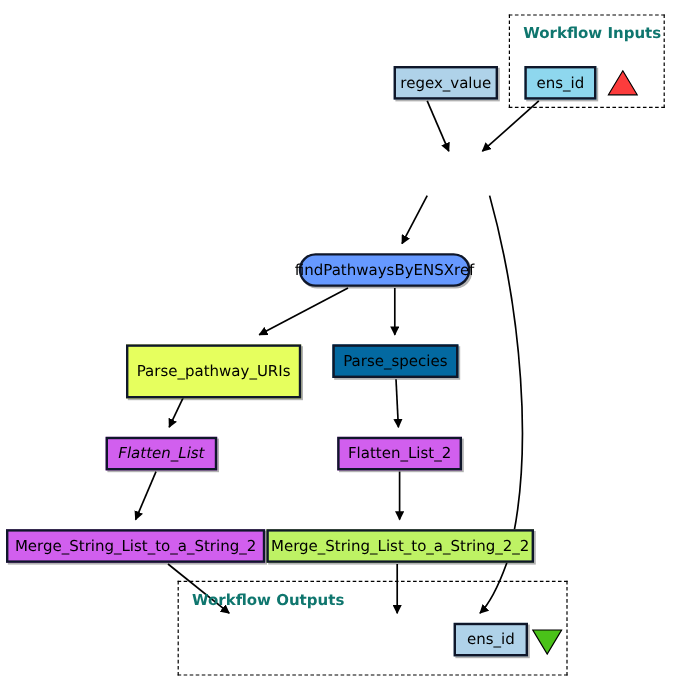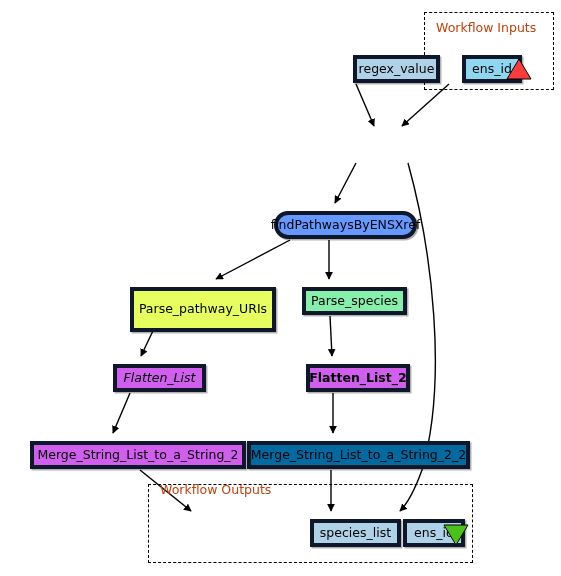--- a/index.html
+++ b/index.html
@@ -31,38 +31,38 @@
   
   .cluster {
     position: absolute;
     border: 1px dashed #000000;
     background: transparent;
     box-sizing: border-box;
   }
   .cluster-label {
     position: absolute;
     font-size: 12.5px;
-    color: #c2410c;
+    color: #0f766e;
     white-space: nowrap;
     line-height: 1;
+    font-weight: bold;
   }
   
   .node {
     position: absolute;
     box-sizing: border-box;
-    border: 4px solid #0f172a;
+    border: 2px solid #0f172a;
     display: flex;
     align-items: center;
     justify-content: center;
     font-size: 12.5px;
     color: #000000;
     white-space: nowrap;
     line-height: 1;
     box-shadow: 1.5px 1.5px 0 rgba(0,0,0,0.30);
-    margin-left: 25px;
   }
   .n-process   { background: #d15fee; }
   .n-service   { background: #6699ff; border-radius: 14px; }
   .n-parse     { background: #e6ff5e; }
   .n-io        { background: #afd2e9; }
   .n-input     { background: #8ed7ee; }
   .tri-outline {
     position: absolute;
   }
 </style>
@@ -100,43 +100,42 @@
 
     <path d="M 140 470 L 191 511" stroke="#000000" stroke-width="1.4" fill="none" marker-end="url(#arrow)"></path>
 
     <path d="M 331 470 L 331 511" stroke="#000000" stroke-width="1.4" fill="none" marker-end="url(#arrow)"></path>
   </svg>
 
   <div class="cluster" id="cluster-workflow-inputs" style="left: 424px; top: 12px; width: 130px; height: 78px;"></div>
   <div class="cluster-label" id="cluster-label-workflow-inputs" style="left: 436px; top: 22px;">Workflow Inputs</div>
 
   <div class="cluster" id="cluster-workflow-outputs" style="left: 148px; top: 484px; width: 325px; height: 79px;"></div>
-  <div class="cluster-label" id="cluster-label-workflow-outputs" style="left: 160px; top: 484px;">Workflow Outputs</div>
+  <div class="cluster-label" id="cluster-label-workflow-outputs" style="left: 160px; top: 494px;">Workflow Outputs</div>
 
   <div class="node n-io" id="node-regex_value" style="left: 328px; top: 55px; width: 87px; height: 28px; background: rgb(175, 210, 233);">regex_value</div>
 
   <div class="node n-input" id="node-ens_id_in" style="left: 437px; top: 55px; width: 60px; height: 28px; background: rgb(142, 215, 238);">ens_id</div>
 
 
   <div class="node n-service" id="node-find_pathways" style="left: 249px; top: 211px; width: 143px; height: 28px; background: rgb(102, 153, 255);">findPathwaysByENSXref</div>
 
   <div class="node n-parse" id="node-parse_pathway_uris" style="left: 105px; top: 287px; width: 146px; height: 45px; background: rgb(230, 255, 94);">Parse_pathway_URIs</div>
 
-  <div class="node n-parse" id="node-parse_species" style="left: 277px; top: 287px; width: 105px; height: 28px; background: #86efac;">Parse_species</div>
+  <div class="node n-parse" id="node-parse_species" style="left: 277px; top: 287px; width: 105px; height: 28px; background: #0369a1;">Parse_species</div>
 
   <div class="node n-process" id="node-flatten_list" style="left: 88px; top: 364px; width: 93px; height: 28px; background: rgb(209, 95, 238); font-style: italic;">Flatten_List</div>
 
-  <div class="node n-process" id="node-flatten_list_2" style="left: 281px; top: 364px; width: 104px; height: 28px; background: rgb(209, 95, 238); font-weight: bold;">Flatten_List_2</div>
+  <div class="node n-process" id="node-flatten_list_2" style="left: 281px; top: 364px; width: 104px; height: 28px; background: rgb(209, 95, 238);">Flatten_List_2</div>
 
   <div class="node n-process" id="node-merge_1" style="left: 5px; top: 441px; width: 216px; height: 28px; background: rgb(209, 95, 238);">Merge_String_List_to_a_String_2</div>
 
-  <div class="node n-process" id="node-merge_2" style="left: 222px; top: 441px; width: 223px; height: 28px; background: #0369a1;">Merge_String_List_to_a_String_2_2</div>
+  <div class="node n-process" id="node-merge_2" style="left: 222px; top: 441px; width: 223px; height: 28px; background: #bef264;">Merge_String_List_to_a_String_2_2</div>
 
 
-  <div class="node n-io" id="node-species_list" style="left: 285px; top: 519px; width: 91px; height: 28px; background: rgb(175, 210, 233);">species_list</div>
 
   <div class="node n-io" id="node-ens_id_out" style="left: 378px; top: 519px; width: 62px; height: 28px; background: rgb(175, 210, 233);">ens_id</div>
 
   <svg id="tri-input" class="tri-outline" width="26" height="23" style="left: 506px; top: 58px;">
     <polygon points="13,1 25,21 1,21" fill="#fc3c3c" stroke="#000000" stroke-width="1"></polygon>
   </svg>
 
   <svg id="tri-output" class="tri-outline" width="26" height="23" style="left: 443px; top: 523px;">
     <polygon points="1,2 25,2 13,22" fill="#4ac219" stroke="#000000" stroke-width="1"></polygon>
   </svg>

